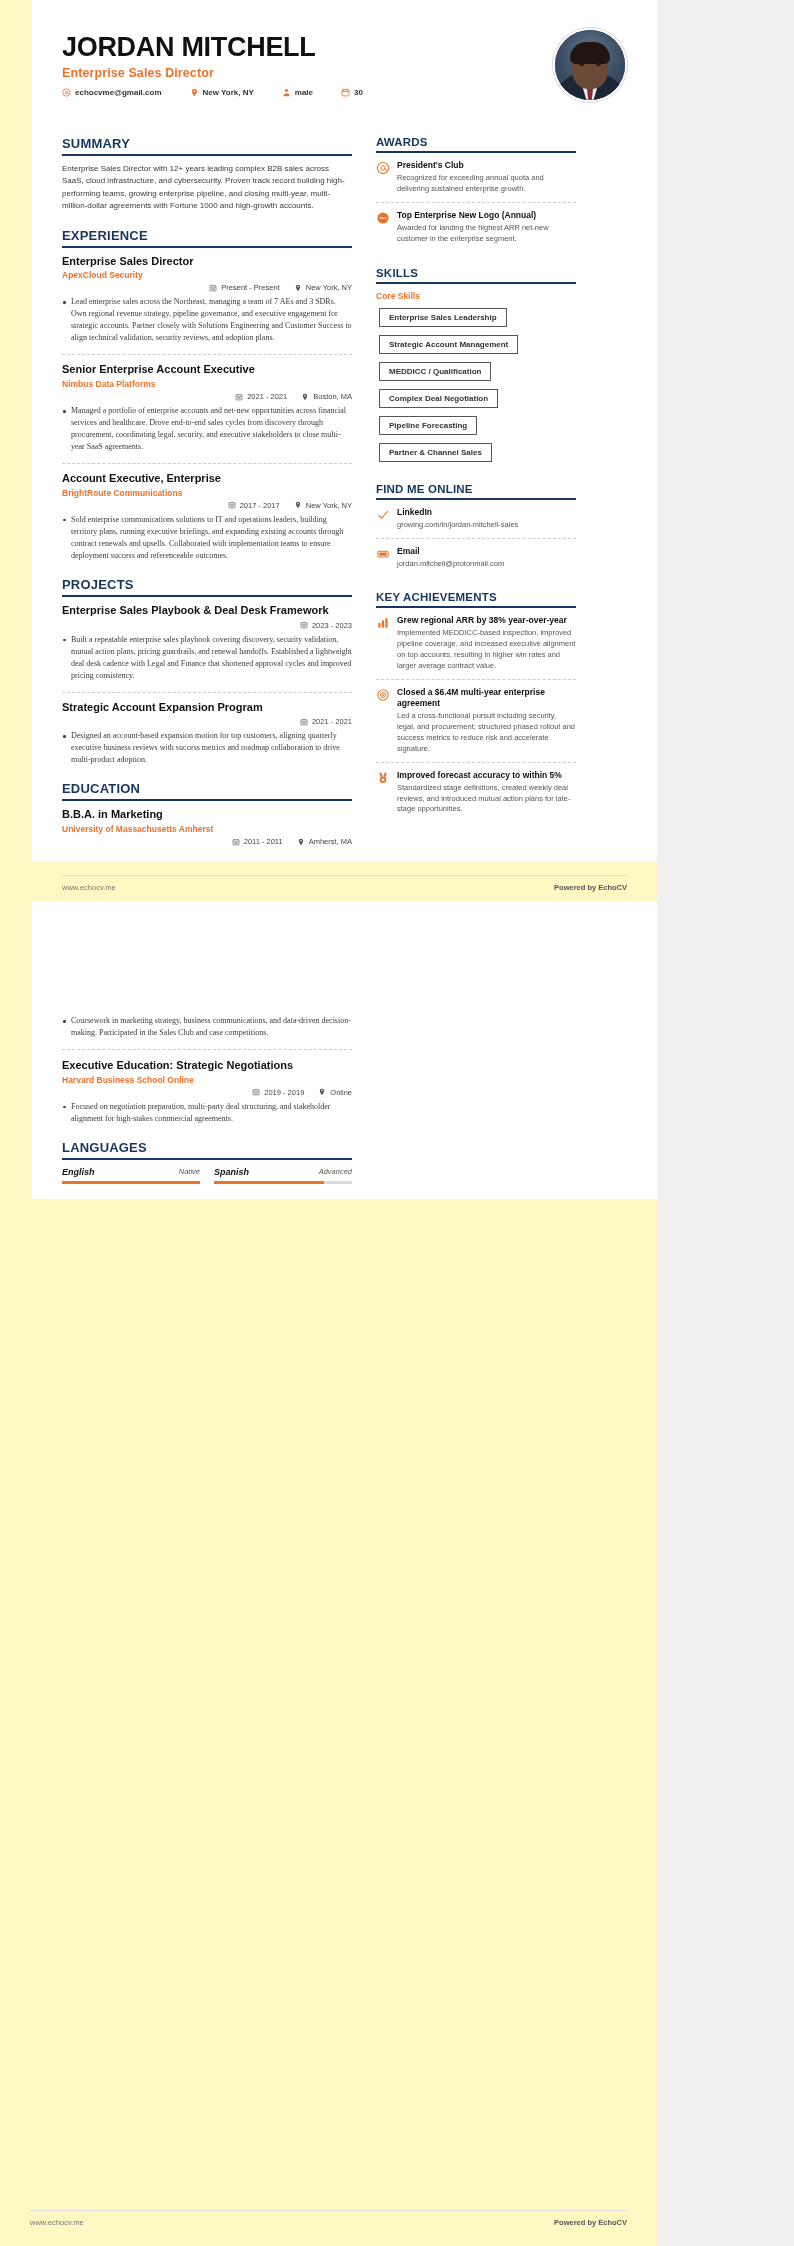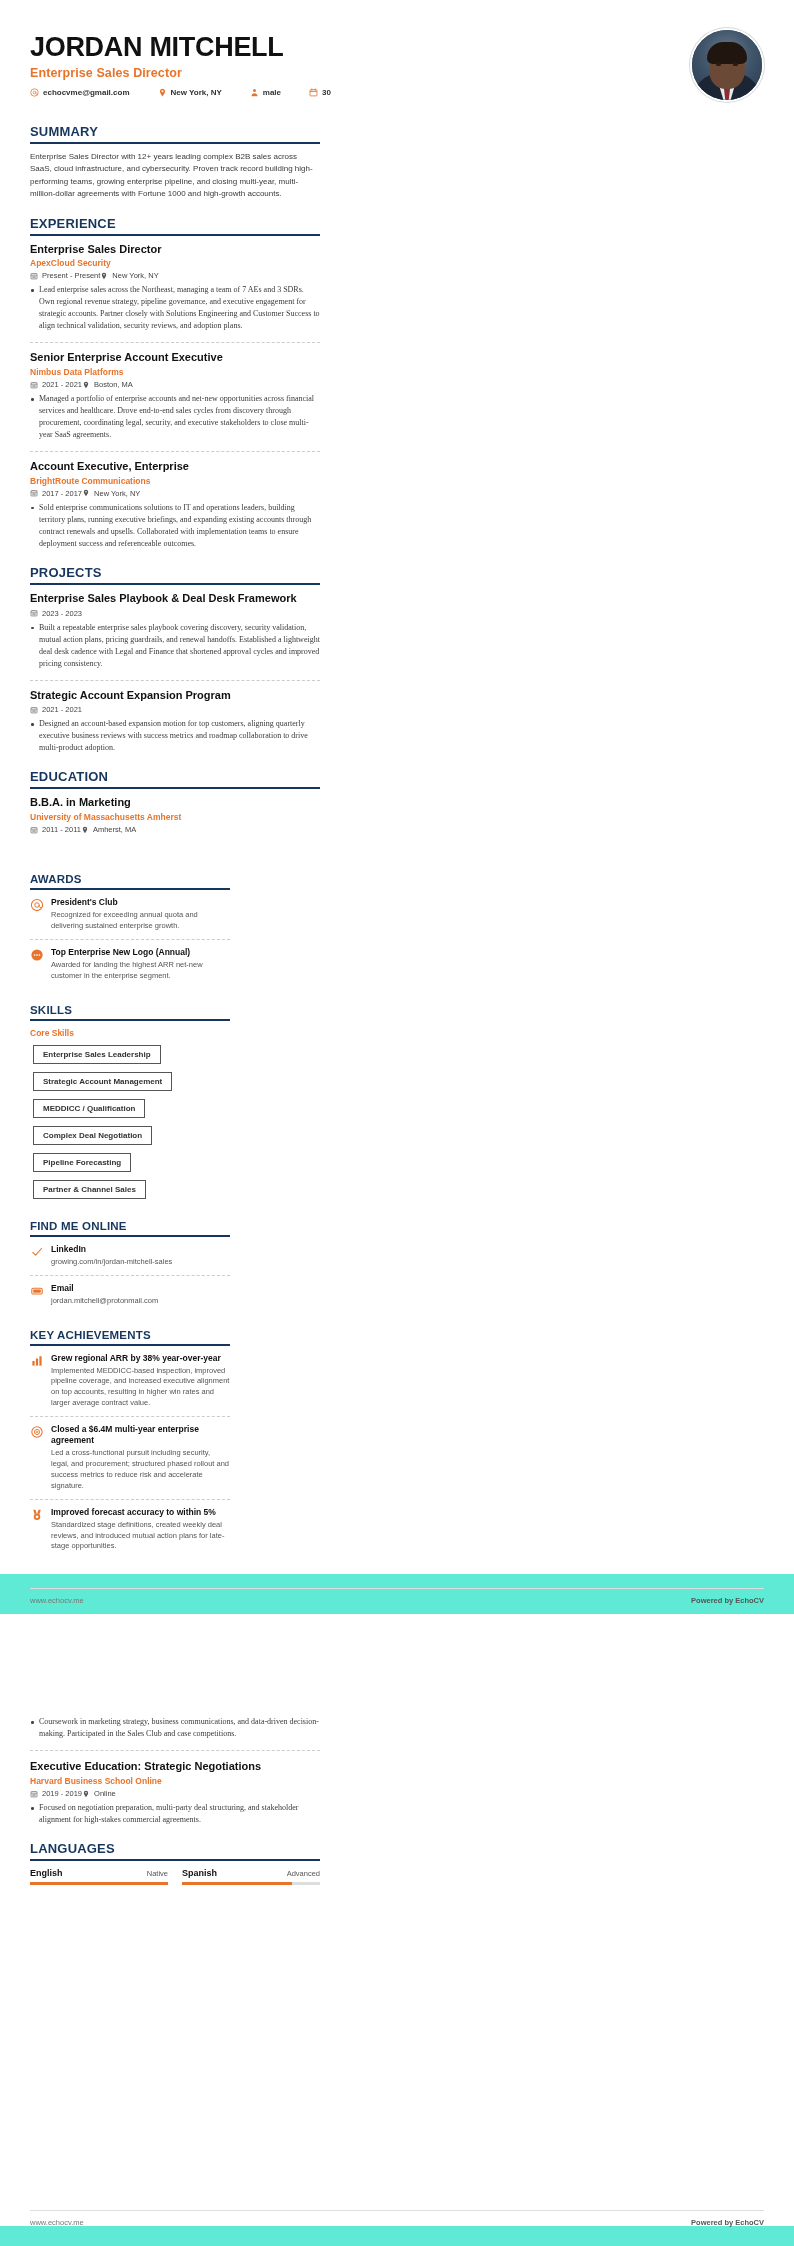--- a/index.html
+++ b/index.html
@@ -3,24 +3,25 @@
 <meta charset="utf-8">
 <style>
   * { box-sizing: border-box; margin: 0; padding: 0; }
   html, body {
     width: 794px;
     background: #f0f0f0;
     font-family: "Liberation Sans", sans-serif;
   }
   .page {
     position: relative;
-    width: 794px;
+    width: 657px;
     min-height: 2246px;
-    background: #5eead4;
+    background: #fef9c3;
     overflow: hidden;
+    padding-left: 32px;
   }
   .sheet {
     position: relative;
     background: #ffffff;
     padding: 26px 30px 0 30px;
   }
   .sheet.second { padding-top: 40px; }
 
   
   .hdr { display: flex; align-items: flex-start; justify-content: space-between; }
@@ -71,21 +72,21 @@
   .av-bg { position:absolute; inset:0; background: radial-gradient(circle at 50% 34%, #6e7f92 0%, #41556b 42%, #24364a 100%); }
   .av-suit { position:absolute; left:50%; bottom:-6px; transform:translateX(-50%); width:74px; height:34px; background:#1b2533; border-radius: 36px 36px 0 0; }
   .av-shirt { position:absolute; left:50%; bottom:0; transform:translateX(-50%); width:20px; height:22px; background:#e6e9ee; clip-path: polygon(50% 0, 100% 0, 68% 100%, 32% 100%, 0 0); }
   .av-tie { position:absolute; left:50%; bottom:0; transform:translateX(-50%); width:7px; height:20px; background:#8d2b33; clip-path: polygon(50% 0, 100% 22%, 75% 100%, 25% 100%, 0 22%); }
   .av-face { position:absolute; left:50%; top:17px; transform:translateX(-50%); width:36px; height:42px; background:#6a4a36; border-radius: 46% 46% 44% 44%; }
   .av-hair { position:absolute; left:50%; top:12px; transform:translateX(-50%); width:40px; height:22px; background:#20150f; border-radius: 22px 22px 8px 8px; }
   .av-e1, .av-e2 { position:absolute; top:33px; width:5px; height:2.5px; background:#2b1c13; border-radius:2px; }
   .av-e1 { left:24px; } .av-e2 { right:24px; }
 
   
-  .cols { display: flex; gap: 24px; margin-top: 22px; align-items: flex-start; flex-direction: column; }
+  .cols { display: flex; gap: 24px; margin-top: 34px; align-items: flex-start; }
   .col-left { width: 290px; flex: 0 0 290px; }
   .col-right { width: 200px; flex: 0 0 200px; }
 
   
   .sec { margin-bottom: 15px; }
   .sec-title {
     font-size: 13px;
     font-weight: bold;
     color: #17365d;
     letter-spacing: 0.2px;
@@ -101,21 +102,21 @@
     color: #3a3a3a;
     margin-bottom: 7px;
   }
   .para:last-child { margin-bottom: 0; }
 
   
   .entry { padding-bottom: 8px; margin-bottom: 8px; border-bottom: 1px dashed #cccccc; }
   .entry.last { border-bottom: none; margin-bottom: 0; padding-bottom: 0; }
   .e-title { font-size: 11px; font-weight: bold; color: #111111; line-height: 1.25; }
   .e-org { font-size: 8.5px; font-weight: bold; color: #e8742c; margin-top: 2px; }
-  .e-meta { display: flex; align-items: center; margin-top: 3px; }
+  .e-meta { display: flex; align-items: center; gap: 14px; margin-top: 3px; justify-content: flex-end; }
   .e-meta-item { display: flex; align-items: center; gap: 4px; font-size: 7.5px; color: #444444; }
   .e-meta-item .mi { width: 8px; height: 8px; flex:0 0 auto; }
   .e-meta-item .mi svg { display:block; width:8px; height:8px; }
   ul.bullets { list-style: none; margin-top: 4px; }
   ul.bullets li {
     position: relative;
     padding-left: 9px;
     font-size: 8px;
     line-height: 1.5;
     color: #3a3a3a;
@@ -149,21 +150,21 @@
   .ritem.last { border-bottom: none; margin-bottom: 0; }
   .ricon { width: 14px; height: 14px; flex: 0 0 14px; margin-top: 1px; }
   .ricon svg { display: block; width: 14px; height: 14px; }
   .rbody { flex: 1 1 auto; min-width: 0; }
   .r-title { font-size: 8.5px; font-weight: bold; color: #111111; line-height: 1.3; }
   .r-desc { font-size: 7.5px; line-height: 1.45; color: #555555; margin-top: 2px; word-break: break-word; }
 
   
   .langs { display: flex; gap: 14px; }
   .lang { flex: 1 1 0; min-width: 0; }
-  .lang-top { display: flex; justify-content: space-between; align-items: flex-end; }
+  .lang-top { display: flex; justify-content: space-between; align-items: center; font-style: italic; }
   .lang-name { font-size: 9px; font-weight: bold; color: #111111; }
   .lang-lvl { font-size: 7.5px; color: #555555; }
   .lang-bar { height: 3px; background: #dddddd; margin-top: 4px; position: relative; }
   .lang-fill { position: absolute; left: 0; top: 0; bottom: 0; background: #e8742c; }
 
   
   .footer {
     display: flex; justify-content: space-between; align-items: center;
     border-top: 1px solid #dddddd;
     margin: 14px 30px 0 30px;

